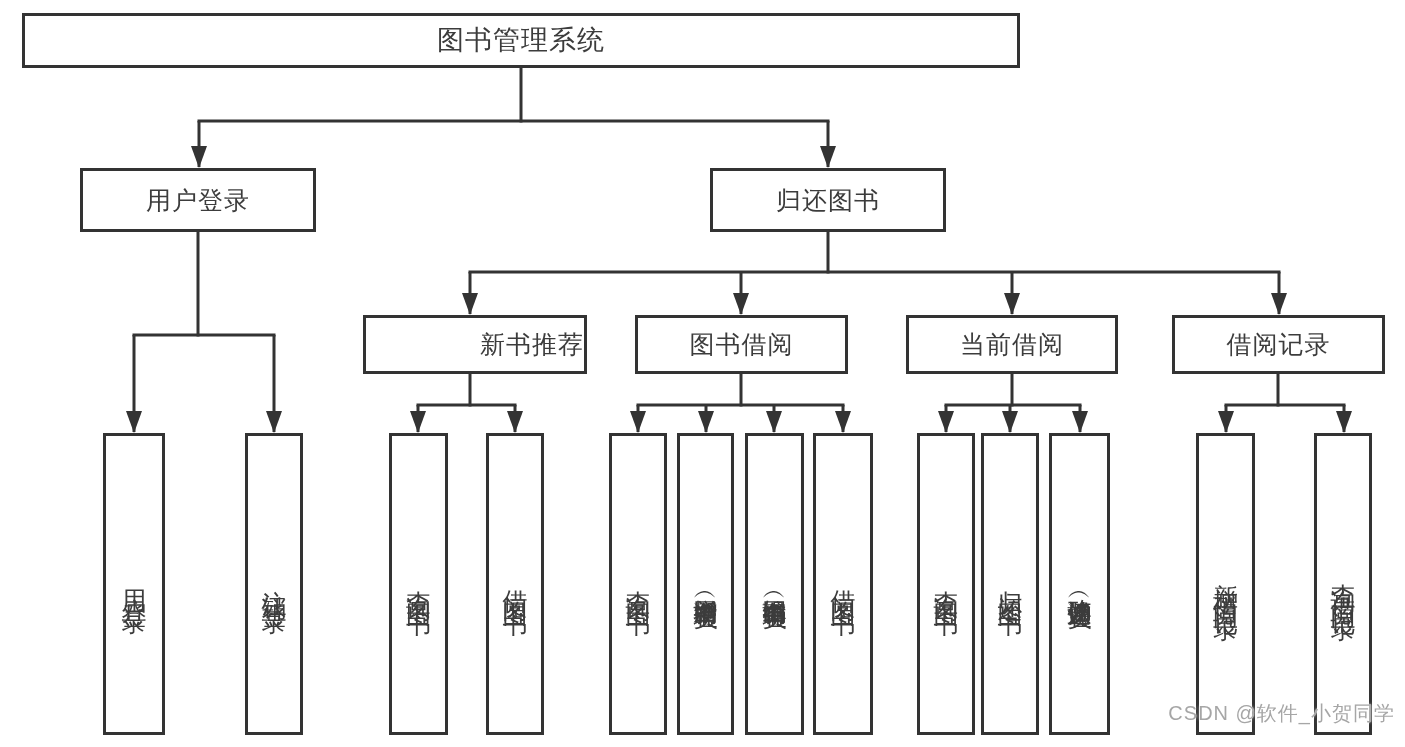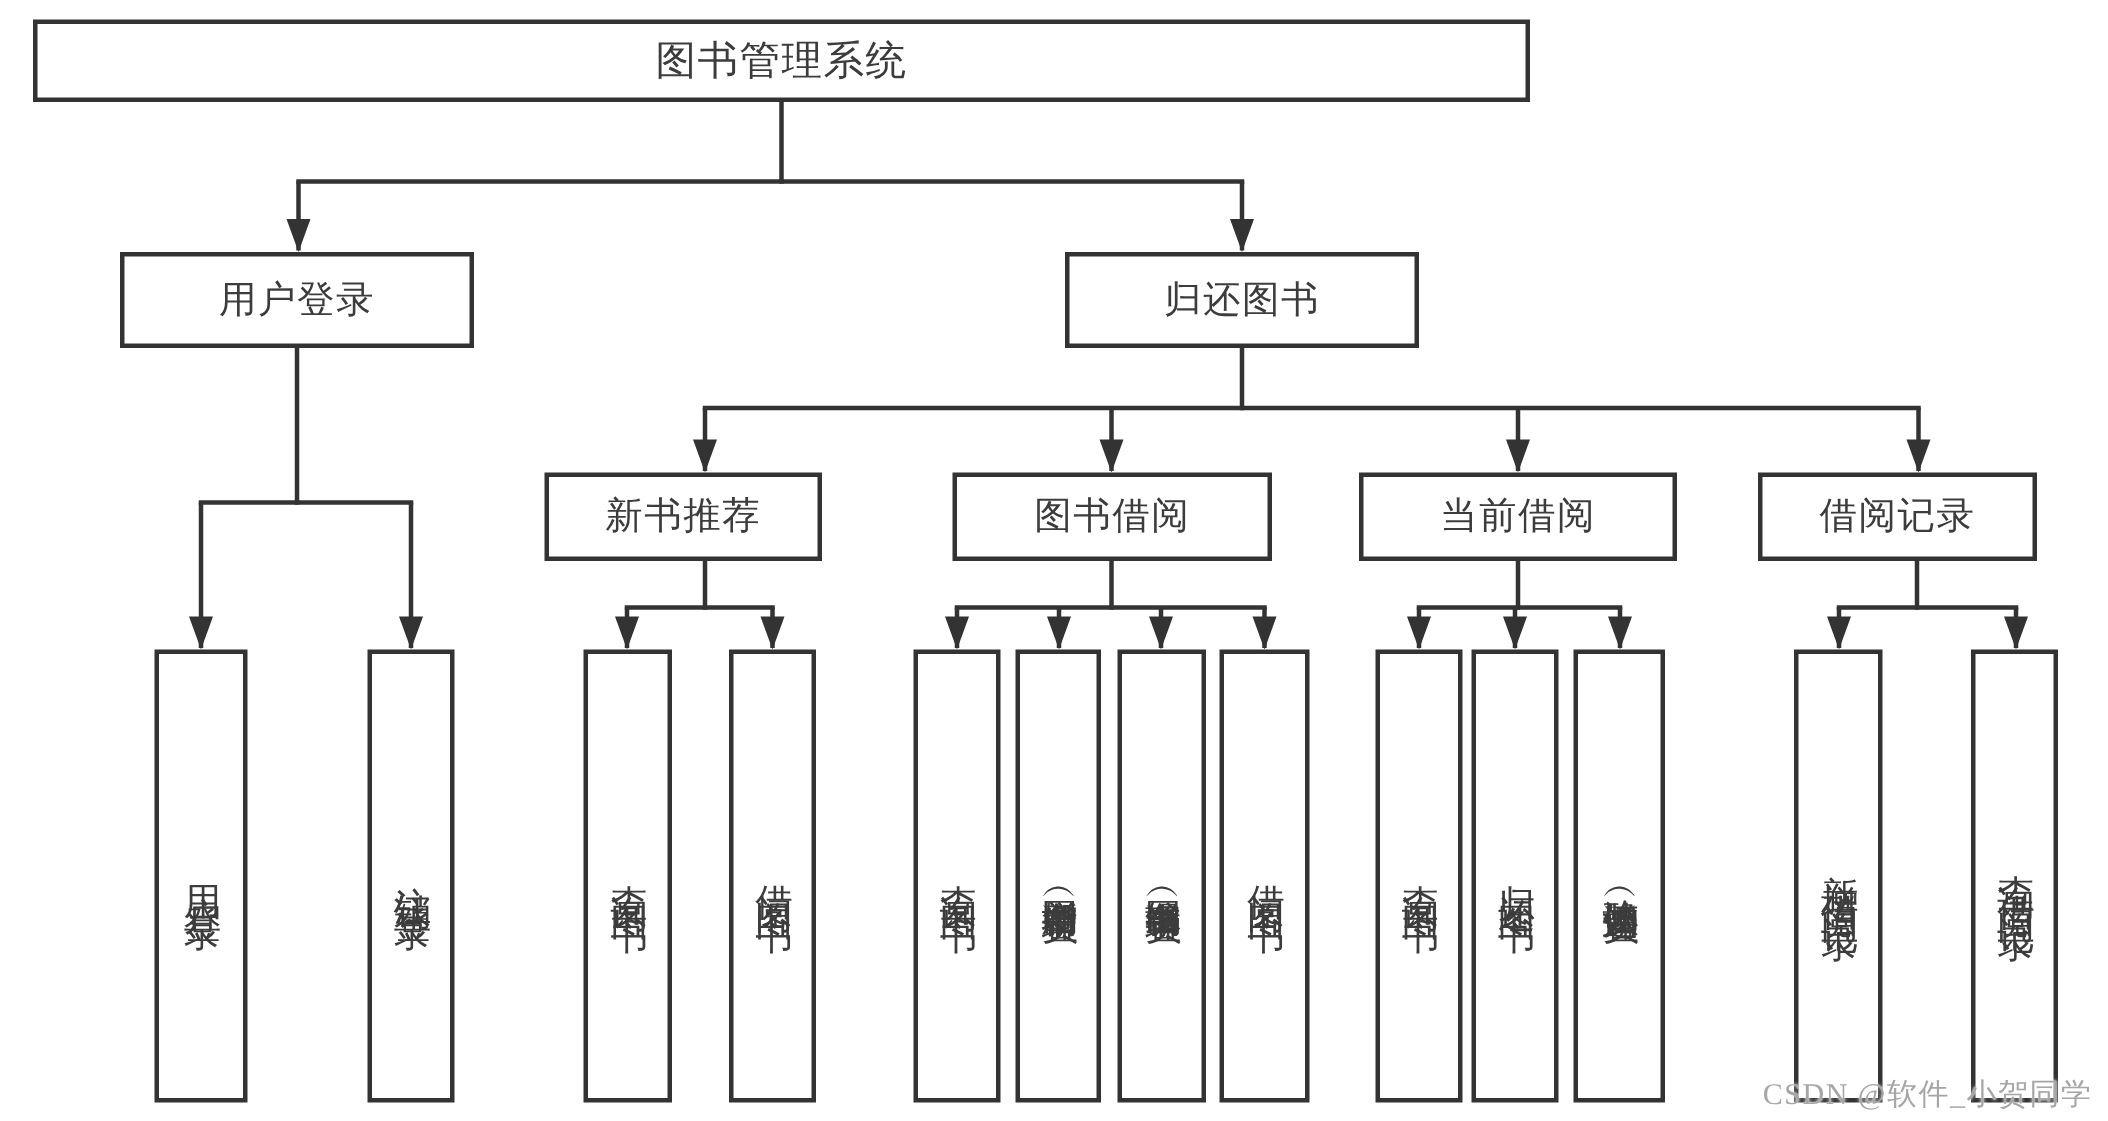--- a/index.html
+++ b/index.html
@@ -42,48 +42,47 @@
     writing-mode:vertical-rl;
     letter-spacing:7px;
     line-height:1;
     font-size:25px;
   }
   .leaf.tight .lbl{letter-spacing:1px;font-size:24px;}
   
   .root-box{left:22px;top:13px;width:998px;height:55px;}
   .b-login {left:80px; top:168px;width:236px;height:64px;}
   .b-mgmt  {left:710px;top:168px;width:236px;height:64px;}
-  .m-rec   {left:363px; top:315px;width:185px;height:59px;}
+  .m-rec   {left:363px; top:315px;width:224px;height:59px;justify-content:flex-end;}
   .m-borrow{left:635px; top:315px;width:213px;height:59px;}
   .m-cur   {left:906px; top:315px;width:212px;height:59px;}
-  .m-hist  {left:1172px;top:315px;width:186px;height:59px;}
+  .m-hist  {left:1172px;top:315px;width:213px;height:59px;}
   .leaf{top:433px;height:302px;}
   .l1 {left:103px; width:62px;}
   .l2 {left:245px; width:58px;}
   .l3 {left:389px; width:59px;}
   .l4 {left:486px; width:58px;}
   .l5 {left:609px; width:58px;}
   .l6 {left:677px; width:57px;}
   .l7 {left:745px; width:59px;}
   .l8 {left:813px; width:60px;}
   .l9 {left:917px; width:58px;}
   .l10{left:981px; width:58px;}
   .l11{left:1049px;width:61px;}
   .l12{left:1196px;width:59px;}
   .l13{left:1314px;width:58px;}
   .watermark{
     position:absolute;
-    right:10px;bottom:4px;
+    right:10px;bottom:20px;
     z-index:5;
     font-size:20px;
     letter-spacing:1px;
     color:var(--wm);
     text-shadow:0 0 3px rgba(255,255,255,.9), 0 0 1px rgba(255,255,255,.9);
     white-space:nowrap;
-    font-family:Liberation Serif, serif;
   }
 </style>
 </head>
 <body>
 
 <div class="canvas">
 
   <svg class="edges" viewBox="0 0 1405 747" xmlns="http://www.w3.org/2000/svg">
 
     <line x1="521" y1="68" x2="521" y2="122.5"></line>

